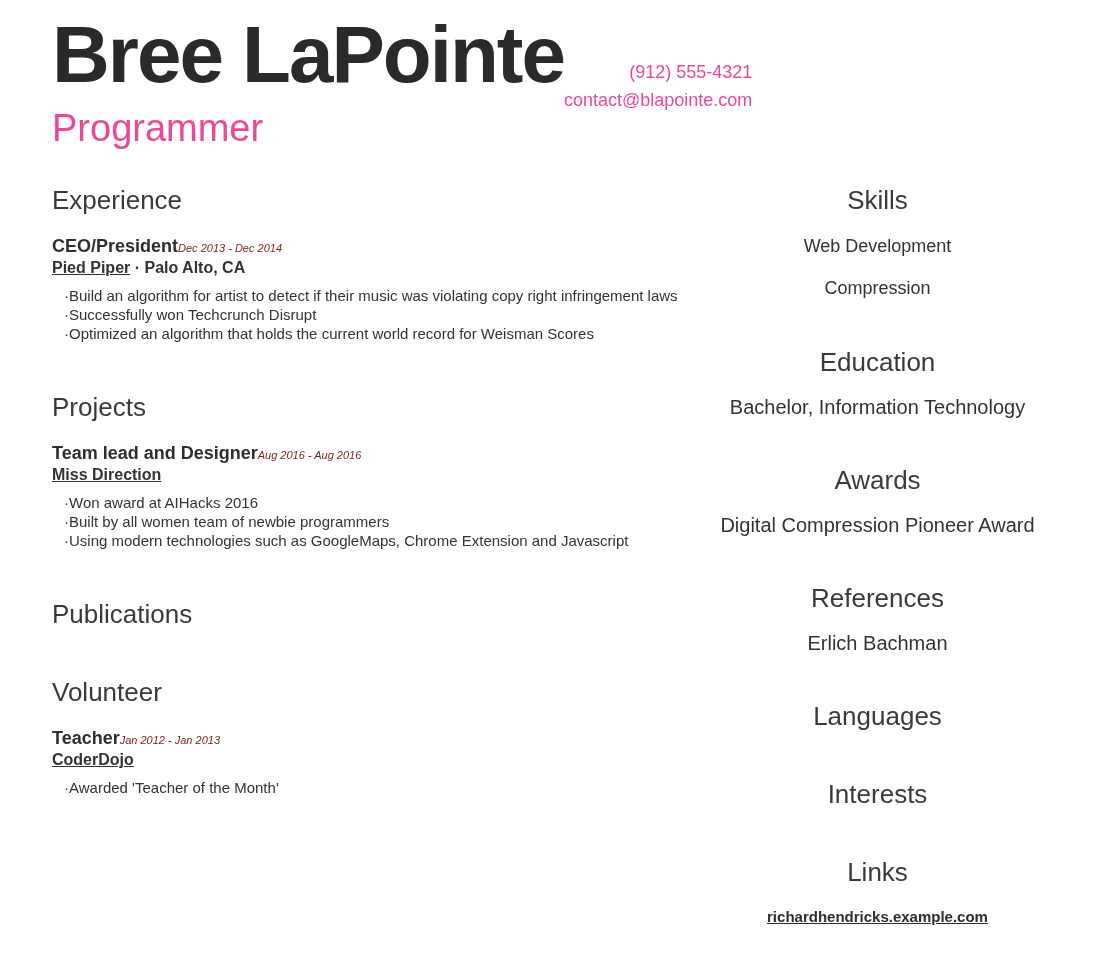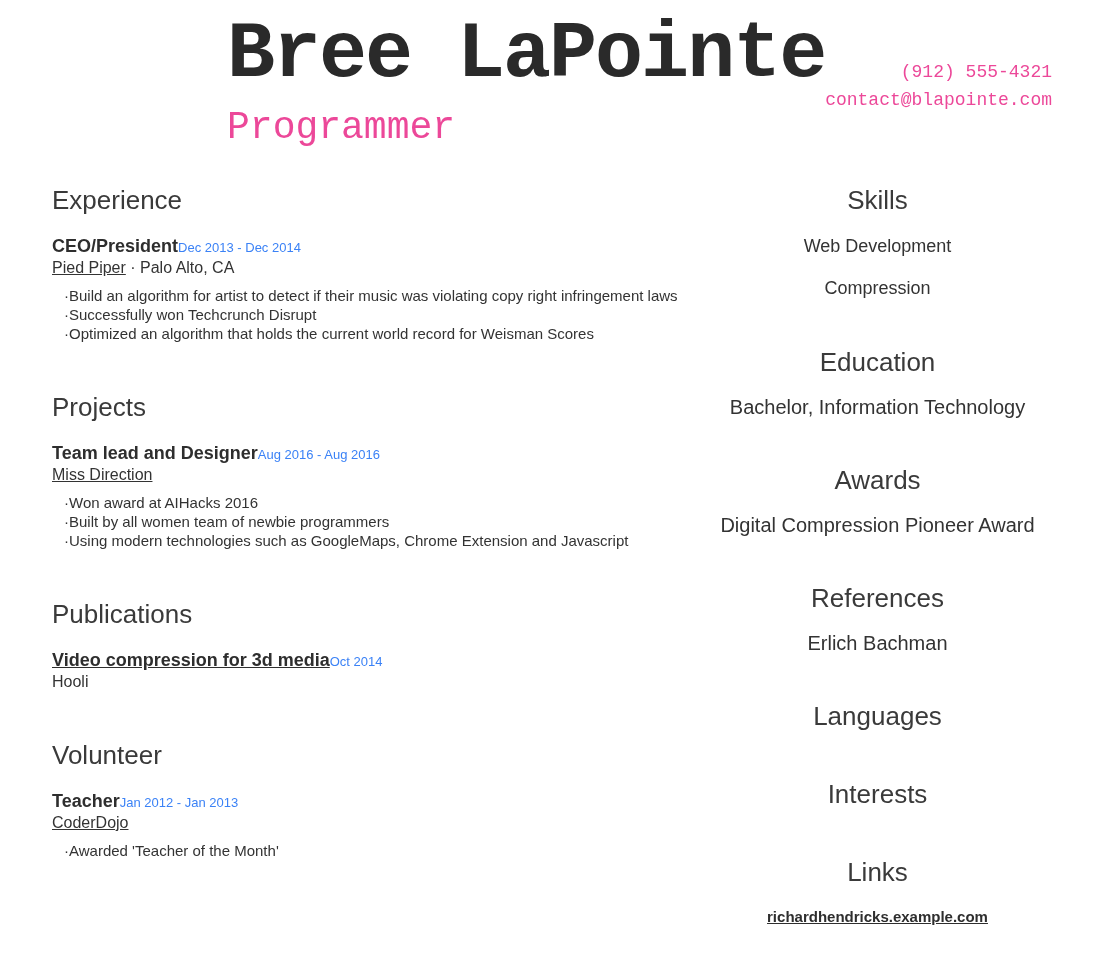--- a/index.html
+++ b/index.html
@@ -6,43 +6,43 @@
   html, body {
     width: 1104px; height: 963px;
     background: #ffffff;
     font-family: "Liberation Sans", "DejaVu Sans", sans-serif;
     color: #303030;
     overflow: hidden;
   }
   .page { padding: 14px 52px 0 52px; }
 
   
-  .header { display: flex; justify-content: flex-end; align-items: flex-start; font-family: Liberation Mono, monospace; }
+  .header { display: flex; justify-content: flex-start; align-items: flex-start; }
   .name {
     font-size: 80px; font-weight: bold; line-height: 82px;
     letter-spacing: -2px; color: #2a2a2a; white-space: nowrap;
   }
   .subtitle { font-size: 38px; font-weight: 400; line-height: 40px; margin-top: 12px; color: #ec4899; }
   .contact { text-align: right; margin-top: 44px; font-size: 18px; line-height: 28px; color: #ec4899; }
 
   
   .columns { display: flex; margin-top: 38px; }
   .col-left { width: 651px; flex: 0 0 651px; }
   .col-right { flex: 1 1 auto; text-align: center; }
 
   .section:not(:first-child) { margin-top: 50px; }
   .section-heading { font-size: 26px; font-weight: 400; line-height: 28px; color: #3a3a3a; }
 
   
   .entry { margin-top: 22px; }
   .entry-head { display: flex; justify-content: flex-start; align-items: baseline; }
   .entry-title { font-size: 18px; font-weight: bold; line-height: 20px; color: #2e2e2e; }
   .entry-title.underlined { text-decoration: underline; }
-  .entry-dates { font-size: 13px; line-height: 20px; color: #3b82f6; white-space: nowrap; }
-  .entry-org { font-size: 16px; line-height: 19px; color: #333; }
+  .entry-dates { font-size: 11px; line-height: 20px; color: #7f1d1d; white-space: nowrap; font-style: italic; }
+  .entry-org { font-size: 16px; line-height: 19px; color: #333; font-weight: bold; }
   .org-link { text-decoration: underline; color: #333; cursor: pointer; }
   .bullets { list-style: none; margin: 9px 0 0 0; padding: 0 0 0 12px; }
   .bullets li { font-size: 15px; line-height: 19px; color: #333; }
   .bullets li::before { content: "\00B7 "; }
 
   
   .sb-item { margin-top: 22px; }
   .sb-item--lg { font-size: 18px; line-height: 20px; color: #333; }
   .sb-item--sm { font-size: 20px; line-height: 18px; color: #333; }
   .sb-link {
@@ -97,27 +97,20 @@
           <ul class="bullets">
             <li>Won award at AIHacks 2016</li>
             <li>Built by all women team of newbie programmers</li>
             <li>Using modern technologies such as GoogleMaps, Chrome Extension and Javascript</li>
           </ul>
         </div>
       </div>
 
       <div class="section">
         <div class="section-heading">Publications</div>
-        <div class="entry">
-          <div class="entry-head">
-            <span class="entry-title underlined">Video compression for 3d media</span>
-            <span class="entry-dates">Oct 2014</span>
-          </div>
-          <div class="entry-org">Hooli</div>
-        </div>
       </div>
 
       <div class="section">
         <div class="section-heading">Volunteer</div>
         <div class="entry">
           <div class="entry-head">
             <span class="entry-title">Teacher</span>
             <span class="entry-dates">Jan 2012 - Jan 2013</span>
           </div>
           <div class="entry-org"><span class="org-link">CoderDojo</span></div>

